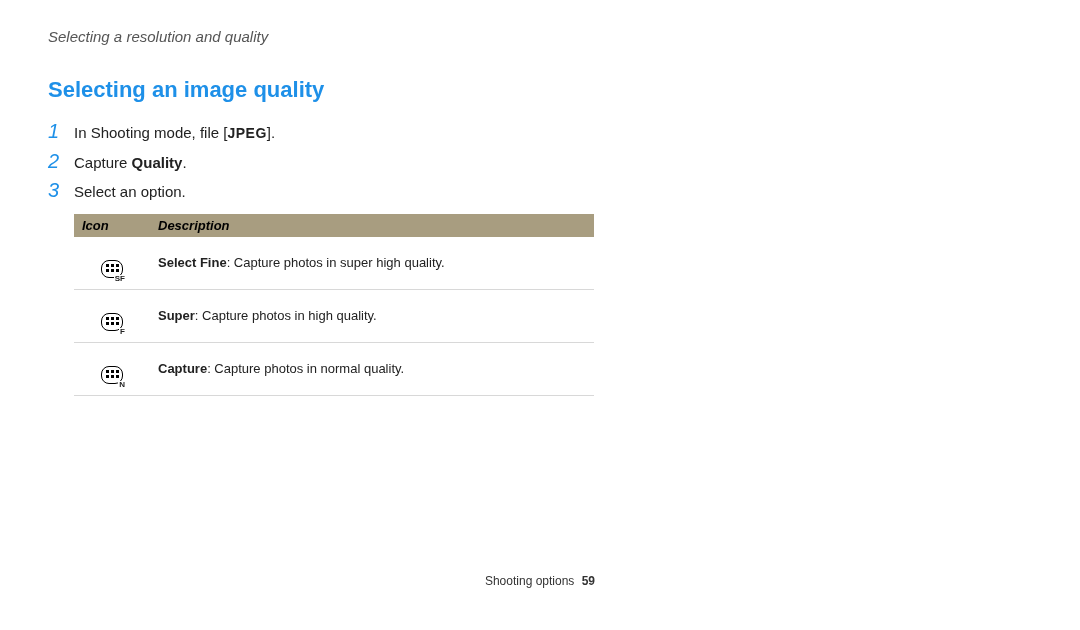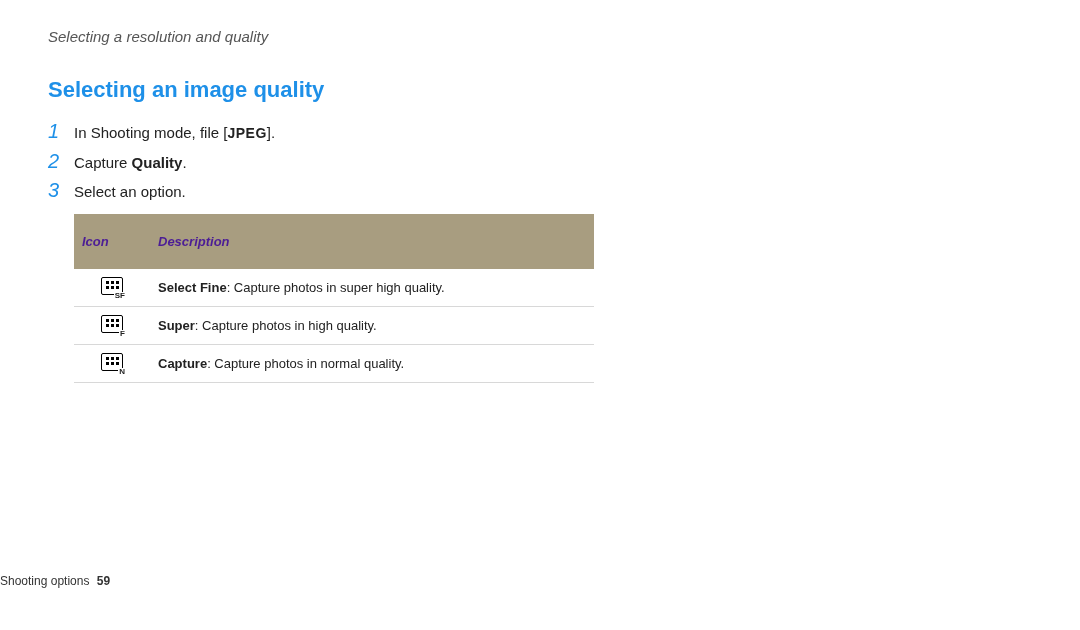--- a/index.html
+++ b/index.html
@@ -69,69 +69,71 @@
     font-weight: 700;
   }
   .table {
     width: 520px;
     border-collapse: collapse;
     margin-left: 26px;
     margin-top: 6px;
   }
   .table th {
     background: #A89D80;
-    color: #4c1d95;
+    color: #000000;
     font-weight: 700;
     font-style: italic;
     font-size: 13px;
     text-align: left;
-    padding: 20px 8px;
+    padding: 4px 8px;
   }
   .table th.icon-col { width: 60px; }
   .table td {
     border-bottom: 1px solid #d8d8d8;
     padding: 8px 8px;
     font-size: 13px;
     vertical-align: middle;
   }
   .table td.icon-cell {
     text-align: center;
     width: 60px;
   }
   .quality-icon {
     display: inline-block;
     width: 20px;
     height: 16px;
     border: 1.5px solid #000;
-    border-radius: 2px;
+    border-radius: 8px;
     position: relative;
     background:
       linear-gradient(#000,#000) 4px 3px/3px 3px no-repeat,
       linear-gradient(#000,#000) 9px 3px/3px 3px no-repeat,
       linear-gradient(#000,#000) 14px 3px/3px 3px no-repeat,
       linear-gradient(#000,#000) 4px 8px/3px 3px no-repeat,
       linear-gradient(#000,#000) 9px 8px/3px 3px no-repeat,
       linear-gradient(#000,#000) 14px 8px/3px 3px no-repeat;
+    margin-top: 15px;
   }
   .quality-icon .sub {
     position: absolute;
     right: -4px;
     bottom: -6px;
     font-size: 8px;
     font-weight: 700;
     background: #fff;
     line-height: 1;
     padding: 0 1px;
   }
   .row-label { font-weight: 700; }
   .footer {
     position: absolute;
     bottom: 20px;
     left: 0;
     width: 1080px;
+    text-align: center;
     font-size: 12px;
     color: #333;
   }
   .footer .pnum { font-weight: 700; margin-left: 4px; }
 </style>
 </head>
 <body>
 
 <div class="page">
 

